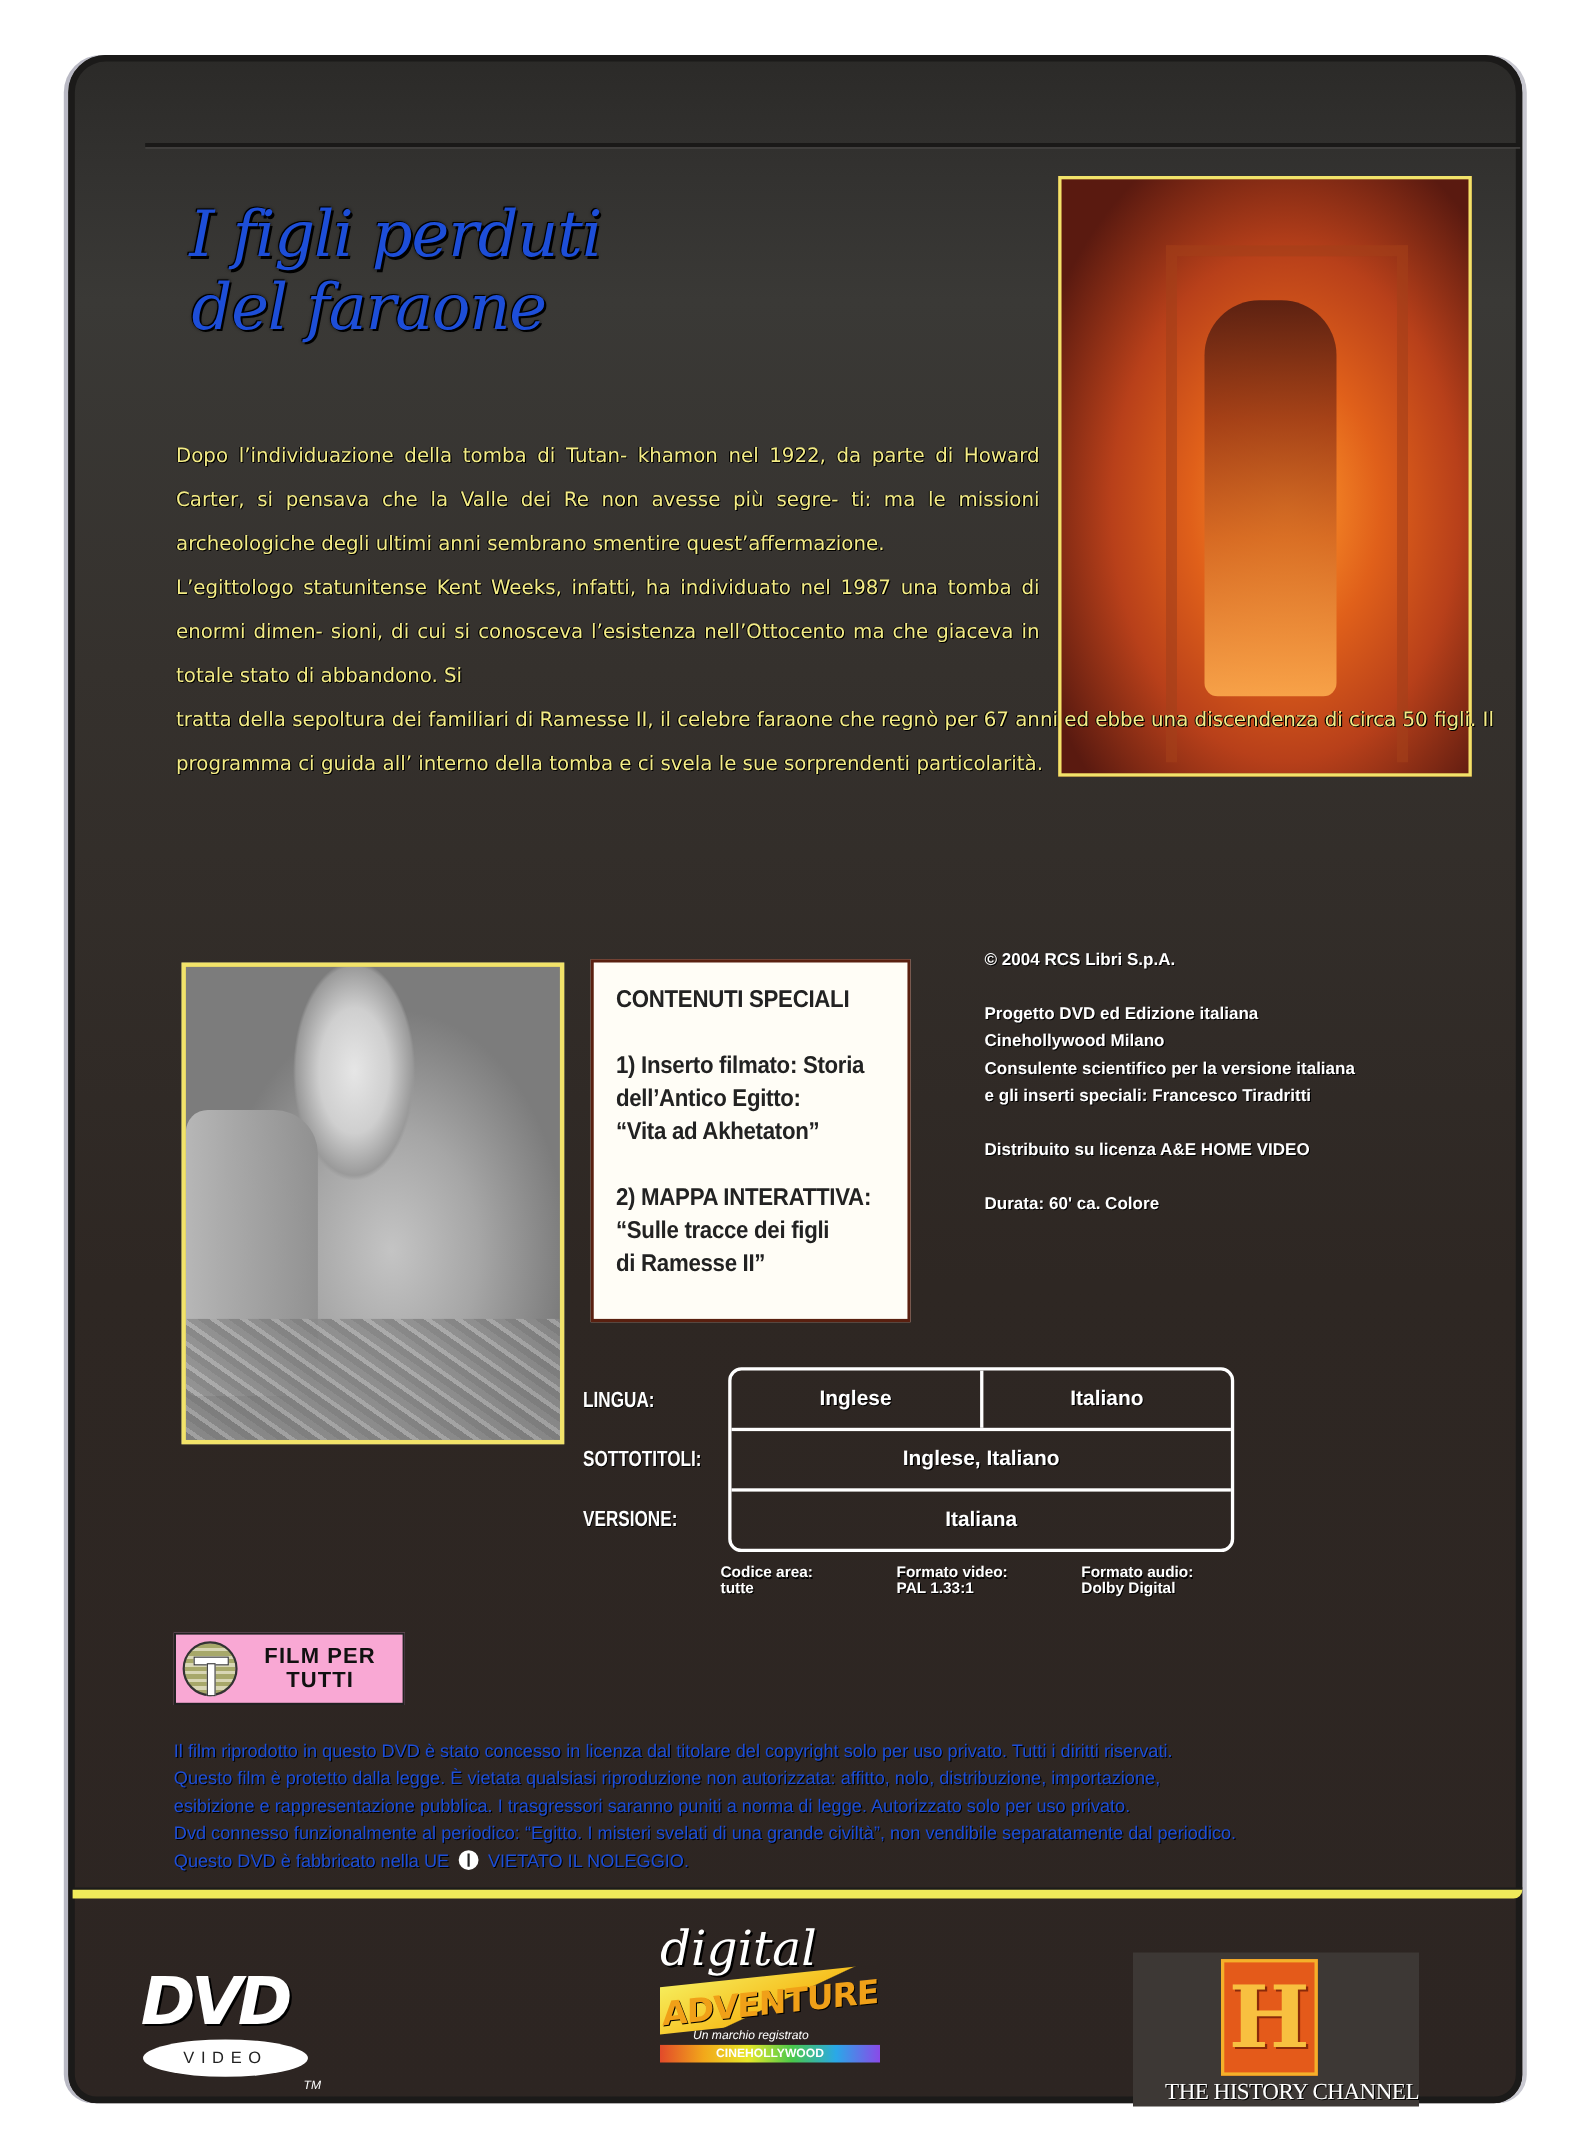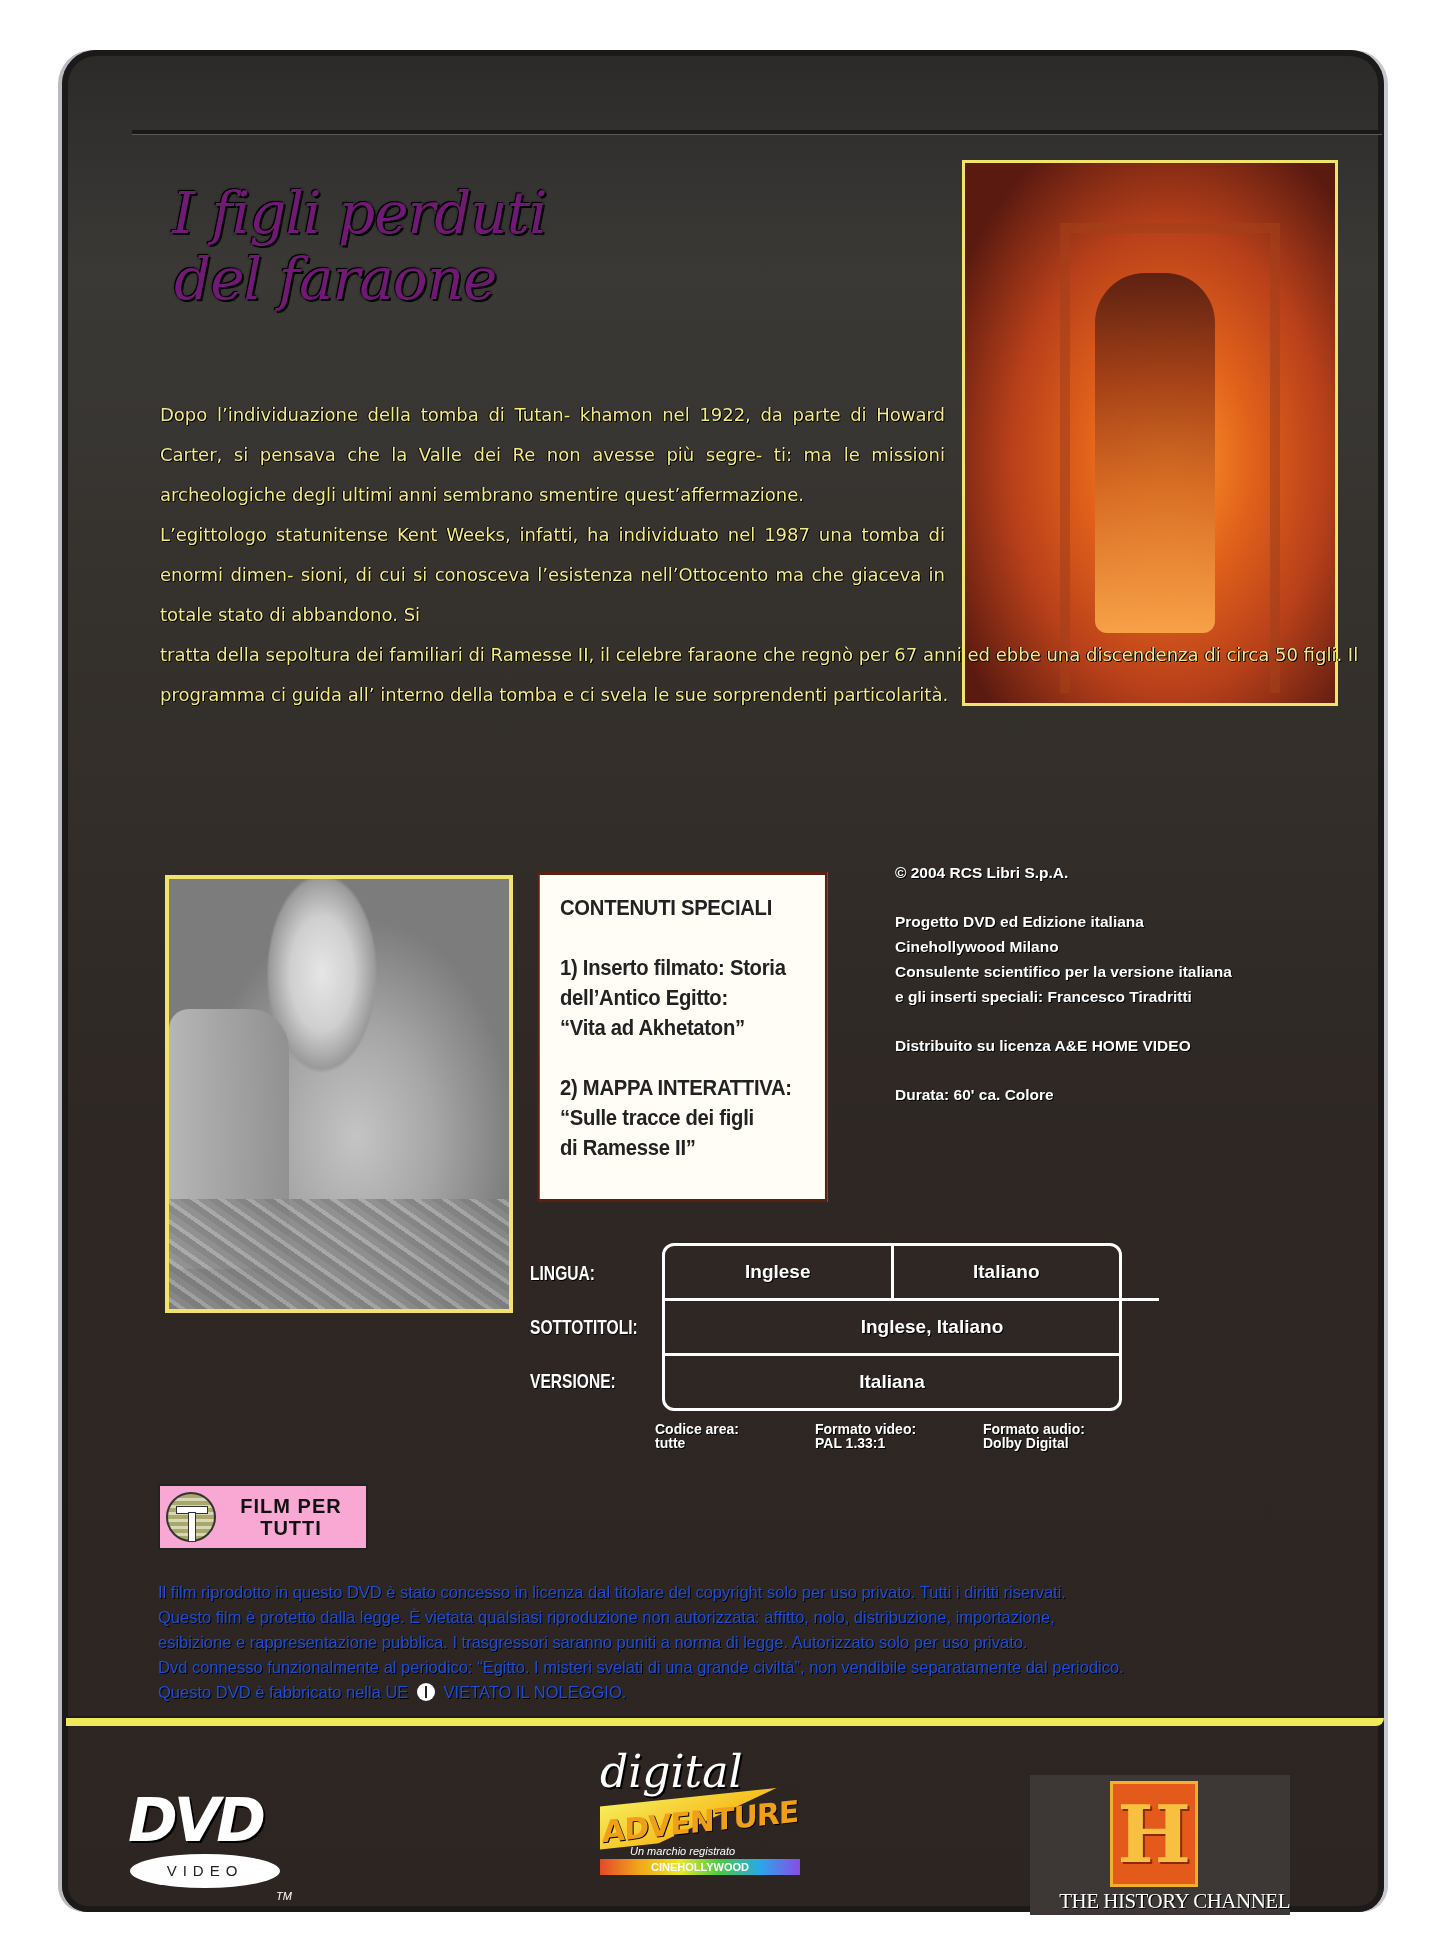--- a/index.html
+++ b/index.html
@@ -12,21 +12,21 @@
     background:linear-gradient(180deg,#2b2a28 0%,#333230 6%,#3a3936 12%,#35312d 30%,#2e2723 60%,#2d2522 100%);
     border-radius:34px 34px 26px 26px;
     box-shadow: inset 0 0 0 6px #1b1a19, -4px 0 0 #b9b9c4, 4px 0 0 #c8c8d0;
   }
   .case-topline {
     position:absolute; left:70px; top:80px; width:1250px; height:4px; background:#1a1918;
     border-bottom:1px solid #5a5856;
   }
   .title {
     position:absolute; left:172px; top:180px; width:420px;
-    font-family:"DejaVu Serif", serif; color:#701a75; font-size:58px; line-height:66px;
+    font-family:"DejaVu Serif", serif; color:#1d4ed8; font-size:58px; line-height:66px;
     letter-spacing:-1px; font-weight:normal;
     text-shadow: 0 0 3px #000, 2px 2px 0 #000, -1px -1px 0 #000;
     font-style:italic;
   }
   .photo-top {
     position:absolute; left:962px; top:160px; width:370px; height:540px;
     border:3px solid #f2e36a;
     background:
       radial-gradient(ellipse at 55% 55%, #ff9a2c 0%, #e0601a 30%, #b8401a 55%, #5a1a10 85%),
       #7a2a10;
@@ -226,21 +226,21 @@
   <div>LINGUA:</div>
   <div>SOTTOTITOLI:</div>
   <div>VERSIONE:</div>
 </div>
 
 <div class="lang-table">
   <div class="lang-row" style="top:0;">
     <div class="lang-cell">Inglese</div>
     <div class="lang-cell">Italiano</div>
   </div>
-  <div class="lang-row" style="top:52px;padding-left:40px;">
+  <div class="lang-row" style="top:52px;">
     <div class="lang-cell">Inglese, Italiano</div>
   </div>
   <div class="lang-row" style="top:107px;">
     <div class="lang-cell">Italiana</div>
   </div>
 </div>
 
 <div class="tech" style="left:655px;">
   <div>Codice area:</div>
   <div>tutte</div>

